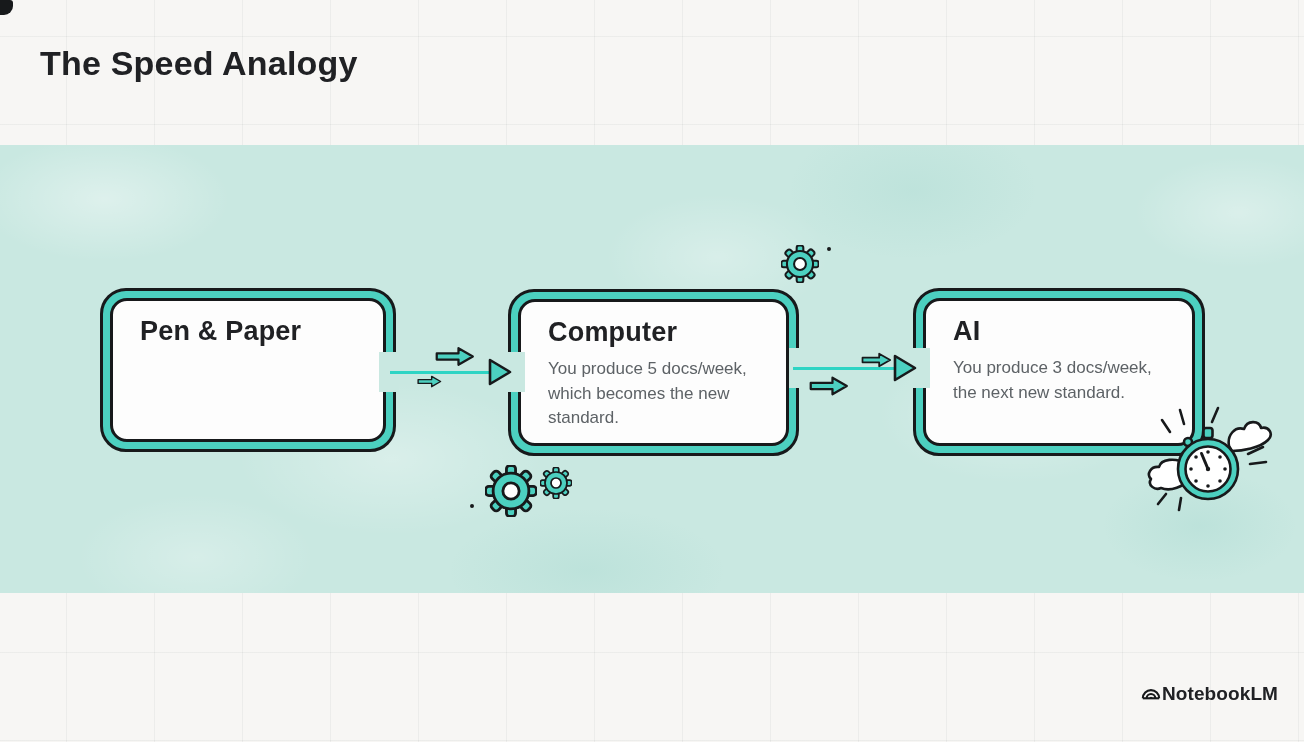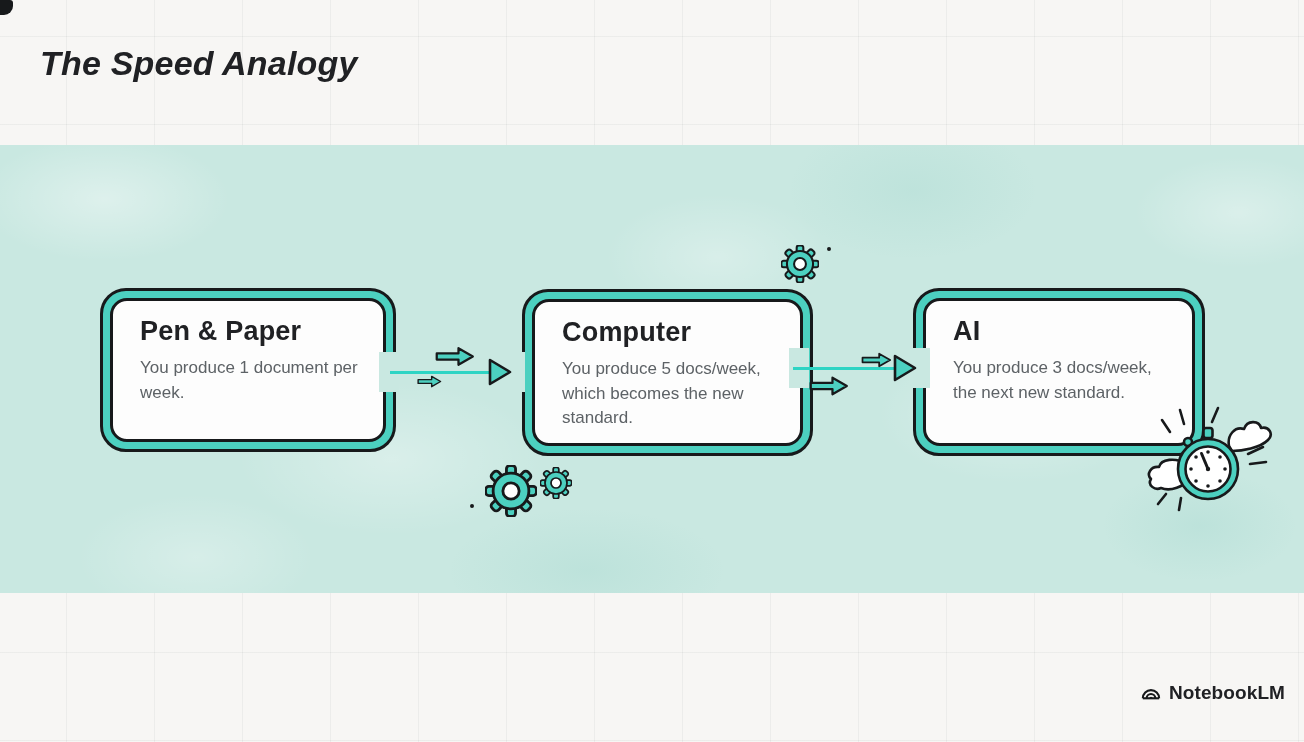--- a/index.html
+++ b/index.html
@@ -23,42 +23,42 @@
       radial-gradient(ellipse 160px 90px at 55% 25%, rgba(255,255,255,.28), transparent 70%),
       radial-gradient(ellipse 200px 100px at 78% 60%, rgba(255,255,255,.30), transparent 70%),
       radial-gradient(ellipse 150px 80px at 95% 15%, rgba(255,255,255,.32), transparent 70%),
       radial-gradient(ellipse 170px 90px at 15% 92%, rgba(255,255,255,.26), transparent 70%),
       radial-gradient(ellipse 200px 90px at 45% 95%, rgba(46,160,146,.08), transparent 70%),
       radial-gradient(ellipse 180px 100px at 70% 10%, rgba(46,160,146,.07), transparent 70%),
       radial-gradient(ellipse 140px 80px at 92% 85%, rgba(46,160,146,.08), transparent 70%);}
   .corner-mark{position:absolute;left:0;top:0;width:13px;height:15px;background:var(--ink);
     border-radius:0 3px 9px 0;}
   .title{position:absolute;left:40px;top:44px;font-size:34px;font-weight:700;
-    color:var(--heading_text);letter-spacing:.2px;font-style:italic;}
+    color:var(--heading_text);letter-spacing:.2px;}
   .card{position:absolute;border:3px solid var(--ink);border-radius:26px;
     background:var(--teal_fill);padding:7px;}
   .card-inner{width:100%;height:100%;border:3px solid var(--ink);border-radius:17px;
     background:var(--card_bg);padding:15px 14px 10px 27px;}
   .card-inner h2{font-size:27px;font-weight:700;color:var(--heading_text);
     letter-spacing:.2px;margin-bottom:9px;}
   .card-inner p{font-size:17px;color:var(--body_text);line-height:1.45;max-width:248px;}
   #card-1{left:100px;top:288px;width:296px;height:164px;}
-  #card-2{left:522px;top:289px;width:291px;height:167px;}
+  #card-2{left:508px;top:289px;width:291px;height:167px;}
   #card-3{left:913px;top:288px;width:292px;height:168px;}
   .border-gap{position:absolute;width:20px;height:40px;background:var(--band_bg);}
   .connector{position:absolute;height:3px;background:var(--teal_line);}
   .abs{position:absolute;}
   .df{fill:var(--teal_fill);stroke:var(--ink);stroke-width:2.6;stroke-linejoin:round;}
   .dl{stroke:var(--ink);stroke-width:2.6;stroke-linecap:round;fill:none;}
   .wing{fill:#ffffff;stroke:var(--ink);stroke-width:2.6;stroke-linejoin:round;}
   .gear-hole{fill:#ffffff;stroke:var(--ink);stroke-width:2.6;}
   .tick{fill:var(--ink);}
   .dot-ring{position:absolute;width:4px;height:4px;border:2.5px solid var(--ink);
     border-radius:50%;background:transparent;}
-  .footer-brand{position:absolute;left:1139px;top:682px;display:flex;align-items:flex-start;gap:7px;}
+  .footer-brand{position:absolute;left:1139px;top:682px;display:flex;align-items:center;}
   .footer-brand span{font-size:19px;font-weight:700;color:var(--heading_text);letter-spacing:.1px;}
 </style>
 </head>
 <body>
 
 <div id="page">
 
   <svg width="0" height="0" style="position:absolute" aria-hidden="true">
     <defs>
       <g id="gear-shape">
@@ -81,21 +81,20 @@
   </svg>
 
   <div class="band"></div>
   <div class="corner-mark"></div>
 
   <h1 class="title">The Speed Analogy</h1>
 
   <div class="card" id="card-1">
     <div class="card-inner">
       <h2>Pen &amp; Paper</h2>
-      <p>You produce 1 document per week.</p>
     </div>
   </div>
   <div class="card" id="card-2">
     <div class="card-inner">
       <h2>Computer</h2>
       <p>You produce 5 docs/week, which becomes the new standard.</p>
     </div>
   </div>
   <div class="card" id="card-3">
     <div class="card-inner">

